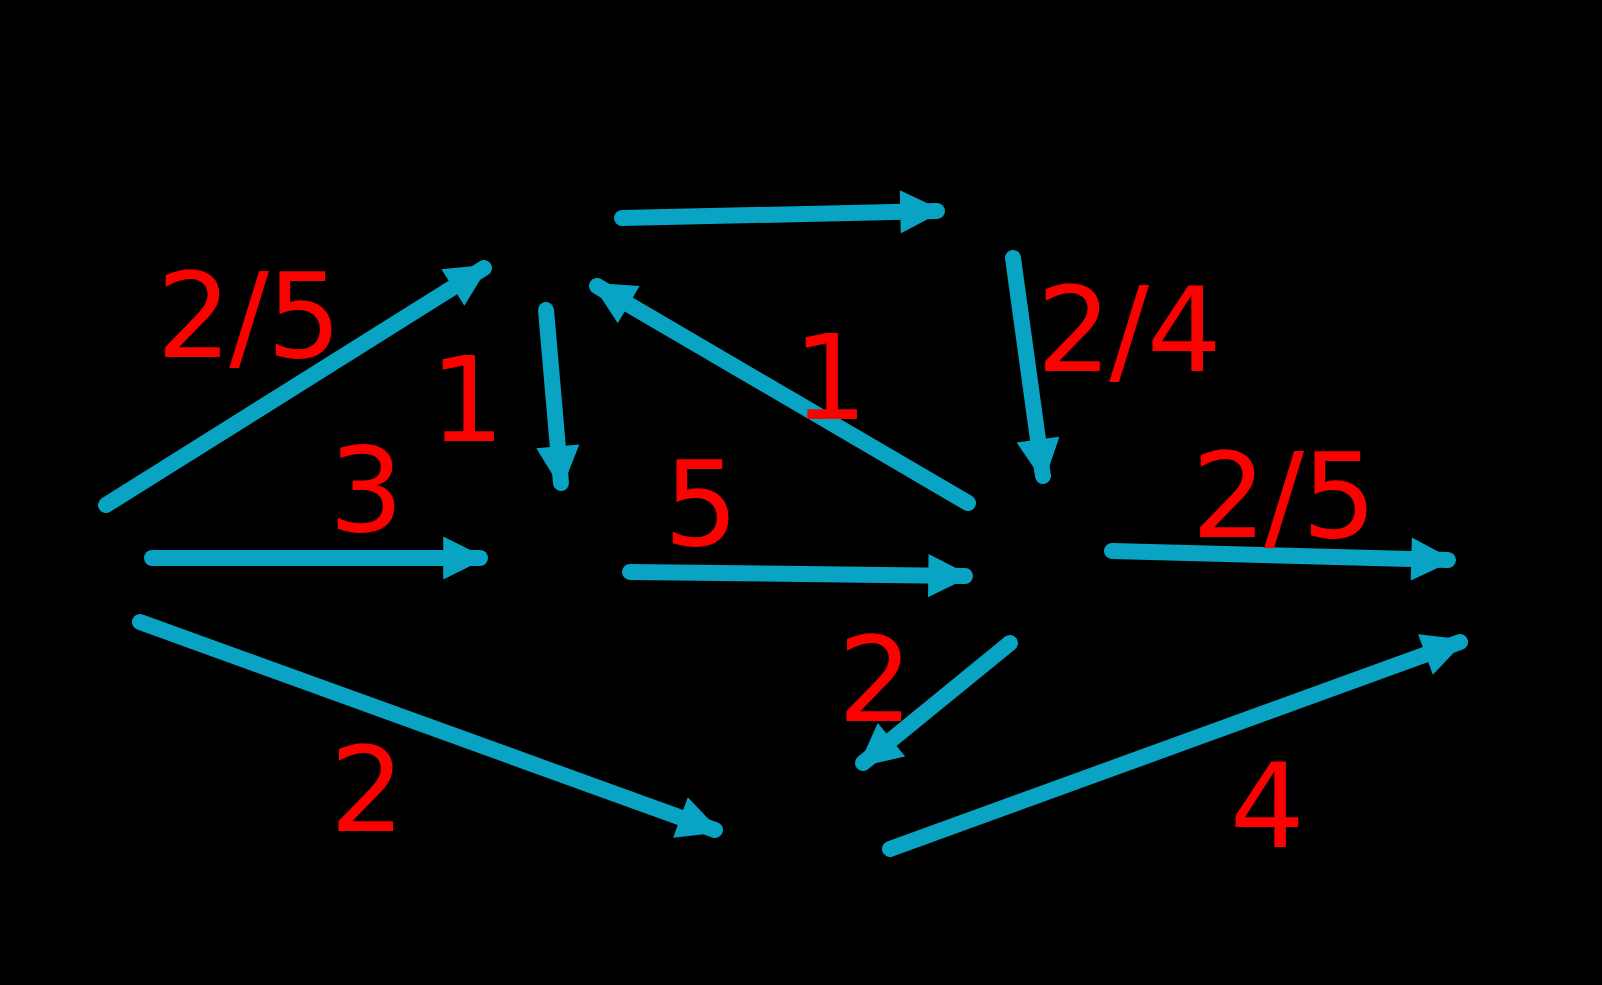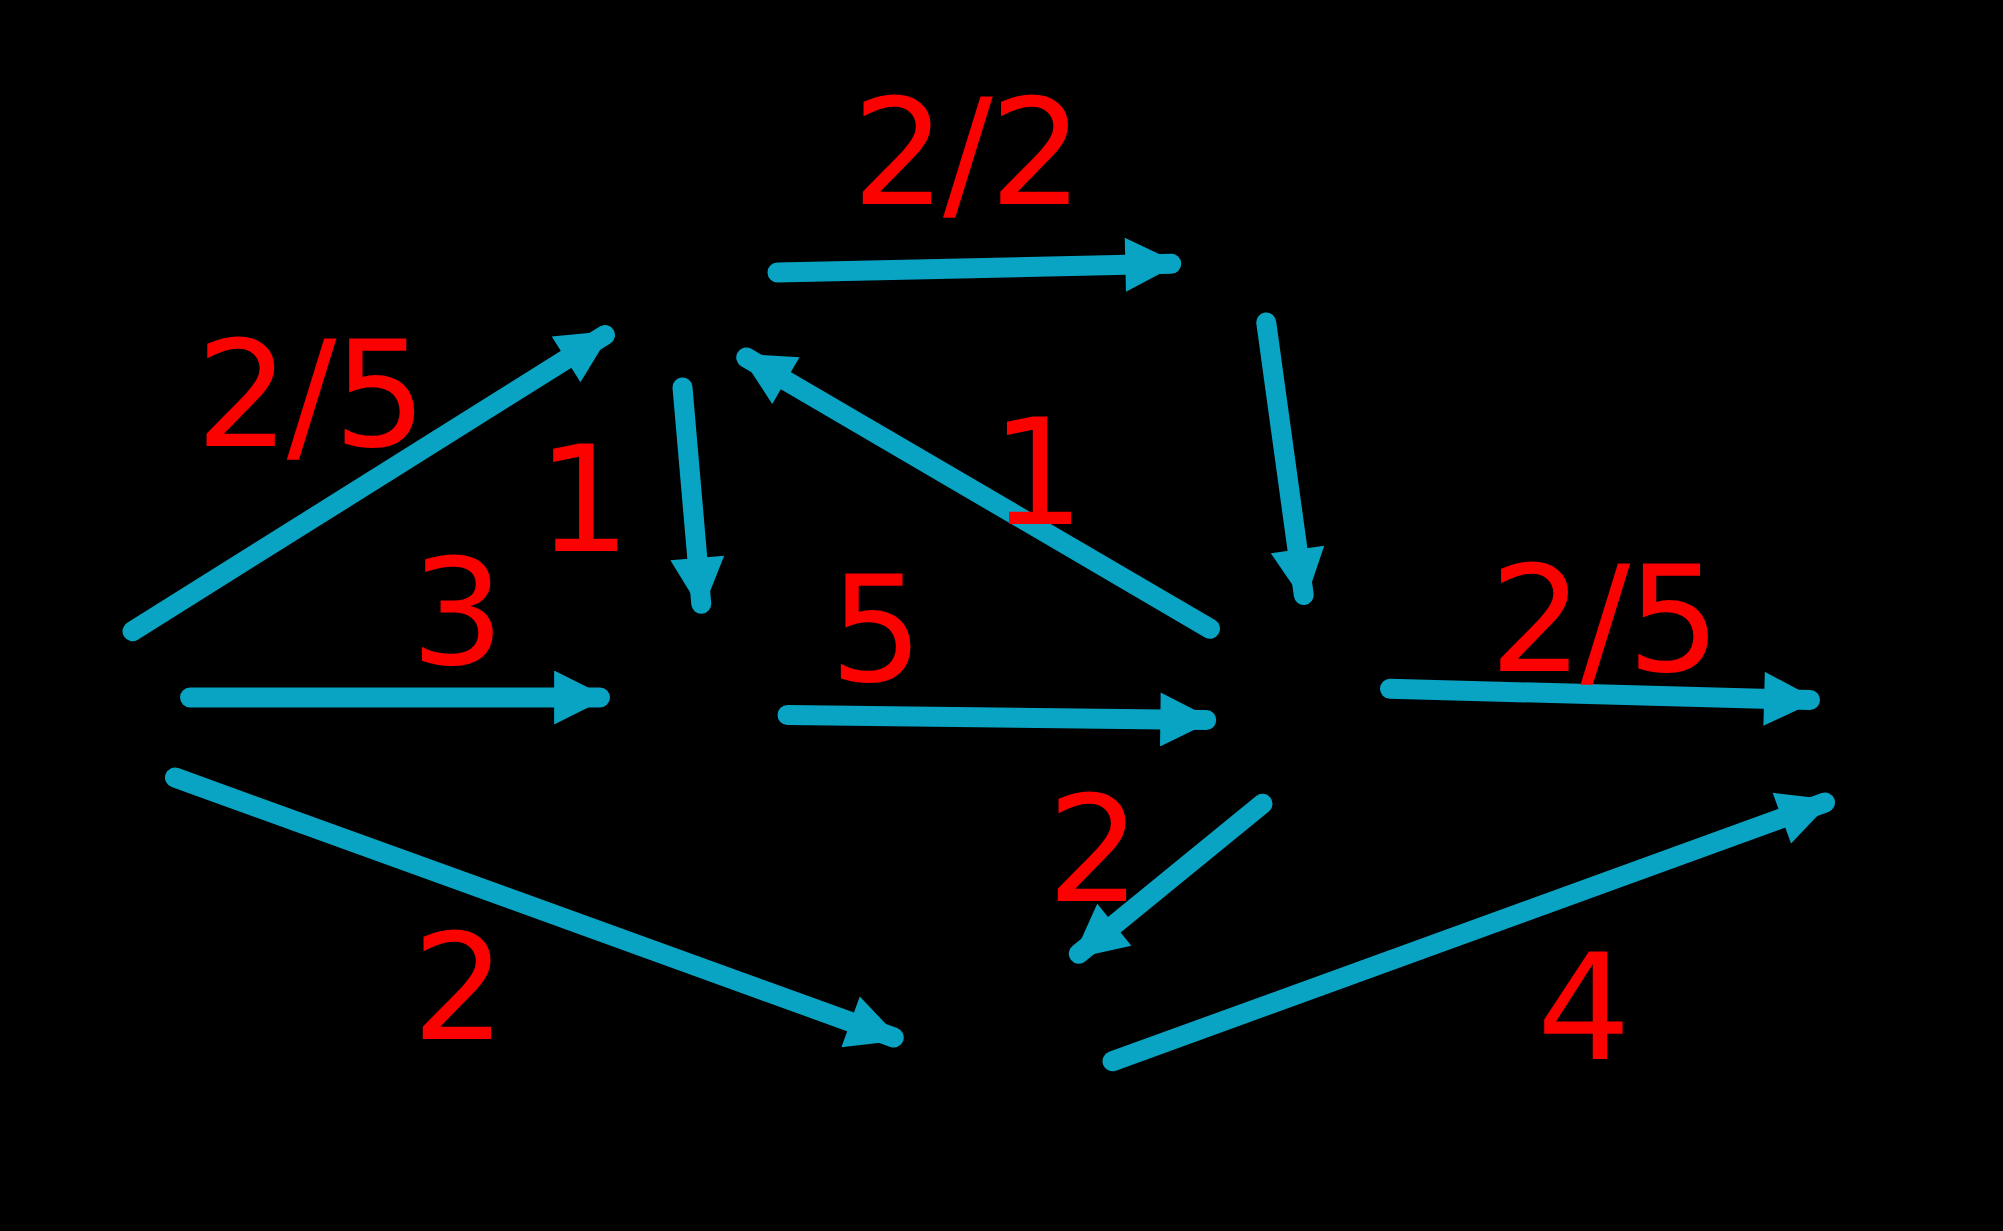--- a/index.html
+++ b/index.html
@@ -58,20 +58,20 @@
         <line x1="1112" y1="551" x2="1448" y2="560" stroke="#09a4c3" stroke-width="16" stroke-linecap="round" marker-end="url(#arrowhead)"></line>
         <line x1="1010" y1="643" x2="863" y2="763" stroke="#09a4c3" stroke-width="16" stroke-linecap="round" marker-end="url(#arrowhead)"></line>
         <line x1="890" y1="849" x2="1460" y2="642" stroke="#09a4c3" stroke-width="16" stroke-linecap="round" marker-end="url(#arrowhead)"></line>
       </g>
   </svg>
   <div id="labels-layer">
       <div class="edge-label" style="left: 248px; top: 316px; color: rgb(251, 1, 0);">2/5</div>
       <div class="edge-label" style="left: 365px; top: 490px; color: rgb(251, 1, 0);">3</div>
       <div class="edge-label" style="left: 366px; top: 790px; color: rgb(251, 1, 0);">2</div>
       <div class="edge-label" style="left: 466px; top: 400px; color: rgb(251, 1, 0);">1</div>
-      <div class="edge-label" style="left: 773px; top: 122px; color: rgb(251, 1, 0);">2/2</div>
       <div class="edge-label" style="left: 829px; top: 378px; color: rgb(251, 1, 0);">1</div>
       <div class="edge-label" style="left: 700px; top: 504px; color: rgb(251, 1, 0);">5</div>
+      <div class="edge-label" style="left: 1128px; top: 330px; color: rgb(251, 1, 0);">2/4</div>
       <div class="edge-label" style="left: 1283px; top: 496px; color: rgb(251, 1, 0);">2/5</div>
       <div class="edge-label" style="left: 874px; top: 680px; color: rgb(251, 1, 0);">2</div>
       <div class="edge-label" style="left: 1266px; top: 806px; color: rgb(251, 1, 0);">4</div>
     </div>
 </div>
 
 </body></html>

